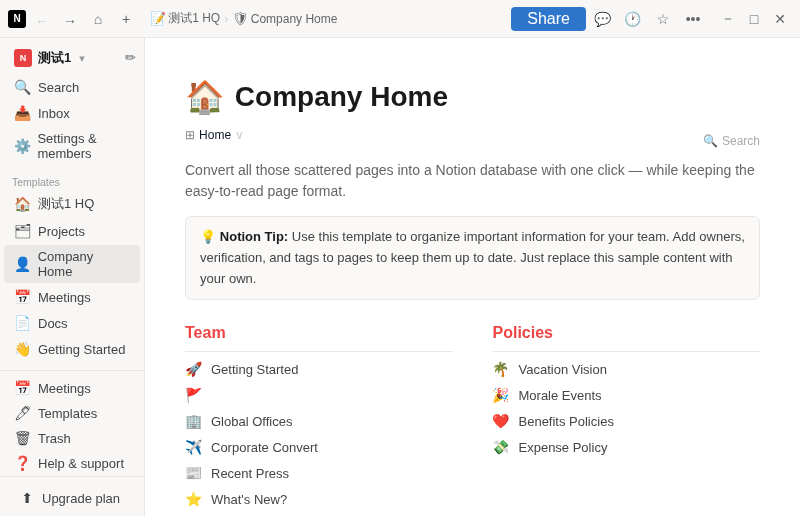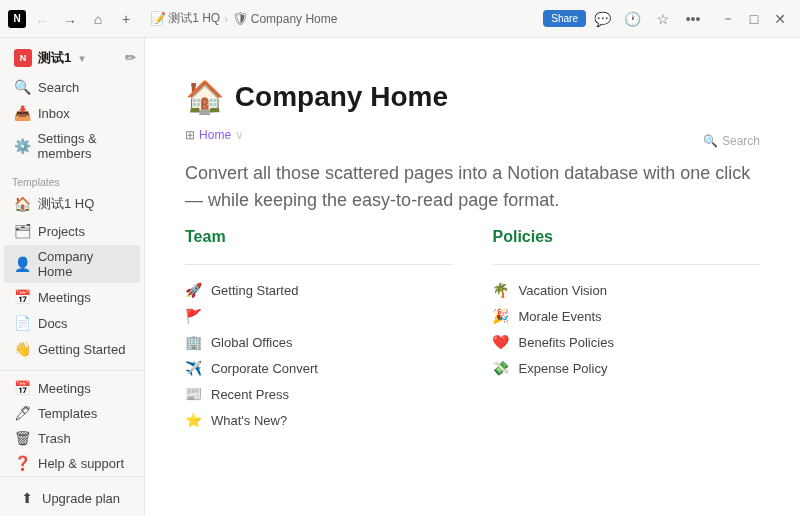--- a/index.html
+++ b/index.html
@@ -7,21 +7,21 @@
 
     
     .titlebar { height: 38px; background: #f8f7f6; display: flex; align-items: center; border-bottom: 1px solid #e8e7e5; padding: 0 8px; flex-shrink: 0; }
     .titlebar-left { display: flex; align-items: center; gap: 4px; }
     .app-icon { width: 18px; height: 18px; background: #000; border-radius: 3px; display: flex; align-items: center; justify-content: center; color: white; font-size: 10px; font-weight: bold; }
     .nav-btn { width: 24px; height: 24px; border: none; background: none; cursor: pointer; border-radius: 4px; display: flex; align-items: center; justify-content: center; color: #666; font-size: 14px; }
     .nav-btn.disabled { color: #ccc; cursor: default; }
     .breadcrumb { display: flex; align-items: center; gap: 4px; font-size: 12px; color: #666; flex: 1; margin-left: 8px; }
     .breadcrumb span { display: flex; align-items: center; gap: 2px; }
     .titlebar-right { display: flex; align-items: center; gap: 4px; margin-left: auto; }
-    .share-btn { padding: 3px 8px; background: #2e75cc; color: white; border: none; border-radius: 4px; font-size: 10px; cursor: pointer; text-align: center; }
+    .share-btn { padding: 3px 16px; background: #2e75cc; color: white; border: none; border-radius: 4px; font-size: 16px; cursor: pointer; text-align: center; }
     .icon-btn { width: 26px; height: 26px; background: none; border: none; cursor: pointer; color: #666; font-size: 14px; display: flex; align-items: center; justify-content: center; border-radius: 4px; }
     .window-controls { display: flex; align-items: center; gap: 2px; margin-left: 6px; }
     .win-btn { width: 24px; height: 24px; background: none; border: none; cursor: pointer; color: #666; font-size: 14px; display: flex; align-items: center; justify-content: center; }
 
     
     .main-layout { display: flex; flex: 1; overflow: hidden; }
 
     
     .sidebar { width: 145px; background: #f8f7f6; border-right: 1px solid #e8e7e5; display: flex; flex-direction: column; flex-shrink: 0; overflow-y: auto; padding: 4px 0; }
     .sidebar-section-label { font-size: 10.5px; color: #999; padding: 10px 12px 2px 12px; font-weight: 500; }
@@ -34,25 +34,25 @@
 
     
     .content { flex: 1; overflow-y: auto; padding: 0; }
     .content-inner { max-width: 740px; margin: 0 auto; padding: 20px 40px 40px 40px; }
     .page-header { display: flex; align-items: center; gap: 10px; margin-bottom: 12px; margin-top: 20px; }
     .page-emoji { font-size: 32px; }
     .page-title { font-size: 28px; font-weight: 700; color: #1a1a1a; }
     .breadcrumb-nav { display: flex; align-items: center; gap: 4px; font-size: 12px; color: #888; margin-bottom: 12px; }
     .breadcrumb-nav .home-link { color: #666; }
     .search-bar-right { margin-left: auto; display: flex; align-items: center; gap: 4px; font-size: 12px; color: #aaa; }
-    .page-subtitle { font-size: 18px; color: #666; margin-bottom: 14px; line-height: 1.5; }
+    .page-subtitle { font-size: 14px; color: #666; margin-bottom: 14px; line-height: 1.5; }
     .tip-box { background: #faf9f7; border: 1px solid #e8e7e5; border-radius: 6px; padding: 10px 14px; margin-bottom: 24px; font-size: 13px; color: #444; line-height: 1.6; }
     .tip-box .tip-header { font-weight: 600; color: #1a1a1a; }
     .columns { display: grid; grid-template-columns: 1fr 1fr; gap: 0 40px; }
-    .column-header { font-size: 16px; font-weight: 600; color: #15803d; margin-bottom: 12px; border-bottom: 1px solid #e8e7e5; padding-bottom: 18px; }
+    .column-header { font-size: 16px; font-weight: 600; color: #ef4444; margin-bottom: 4px; border-bottom: 1px solid #e8e7e5; padding-bottom: 9px; }
     .list-item-row { display: flex; align-items: center; gap: 8px; padding: 5px 0; font-size: 13px; color: #444; cursor: pointer; }
     .list-item-icon { font-size: 14px; width: 18px; text-align: center; }
 
     
     .content-breadcrumb-row { display: flex; align-items: center; justify-content: space-between; margin-bottom: 6px; }
   </style>
 </head>
 <body>
 
 <div class="titlebar">
@@ -175,31 +175,36 @@
     <div class="content-inner">
 
       <div class="page-header">
         <span class="page-emoji">🏠</span>
         <h1 class="page-title">Company Home</h1>
       </div>
 
       <div class="content-breadcrumb-row">
         <div class="breadcrumb-nav">
           <span style="font-size:12px;">⊞</span>
-          <a class="home-link" style="color:#8b5cf6; text-decoration:none; cursor:pointer;">Home</a>
+          <a class="home-link" style="color:#0f172a; text-decoration:none; cursor:pointer;">Home</a>
           <span style="color:#ccc;">∨</span>
         </div>
         <div class="search-bar-right">
           <span>🔍</span>
           <span>Search</span>
         </div>
       </div>
 
       <p class="page-subtitle">Convert all those scattered pages into a Notion database with one click — while keeping the easy-to-read page format.</p>
 
+      <div class="tip-box">
+        <span>💡</span>
+        <span class="tip-header">Notion Tip:</span>
+        <span>Use this template to organize important information for your team. Add owners, verification, and tags to pages to keep them up to date. Just replace this sample content with your own.</span>
+      </div>
 
       <div class="columns">
 
         <div>
           <div class="column-header">Team</div>
           <div class="list-item-row">
             <span class="list-item-icon">🚀</span>
             <span>Getting Started</span>
           </div>
           <div class="list-item-row">

